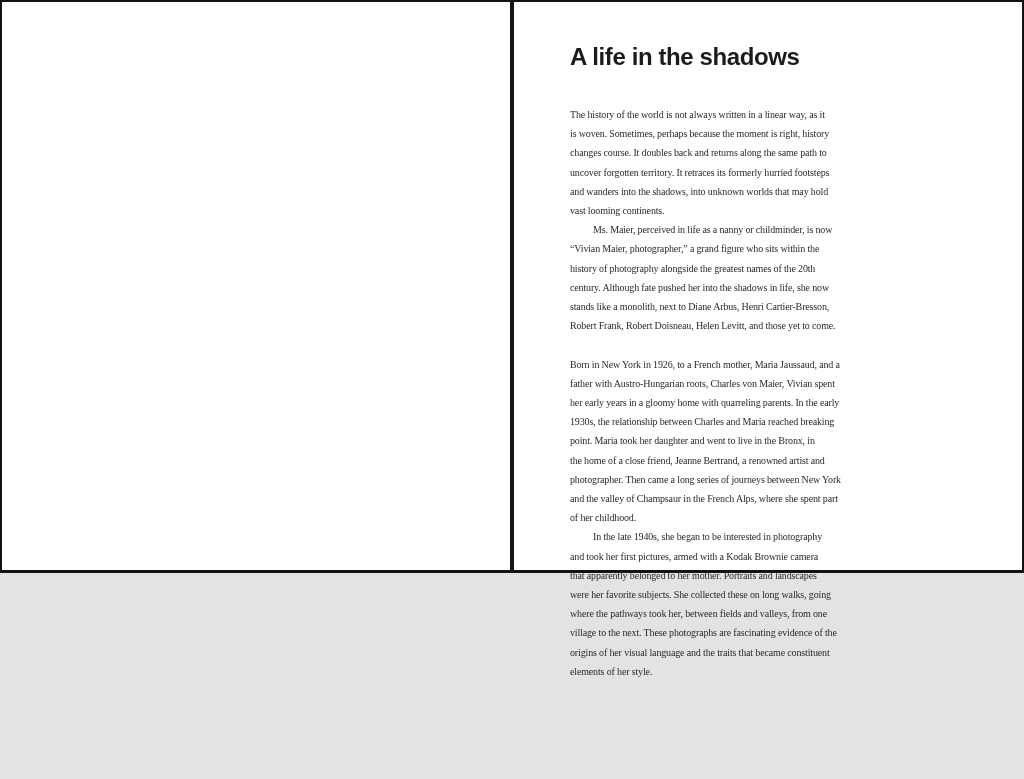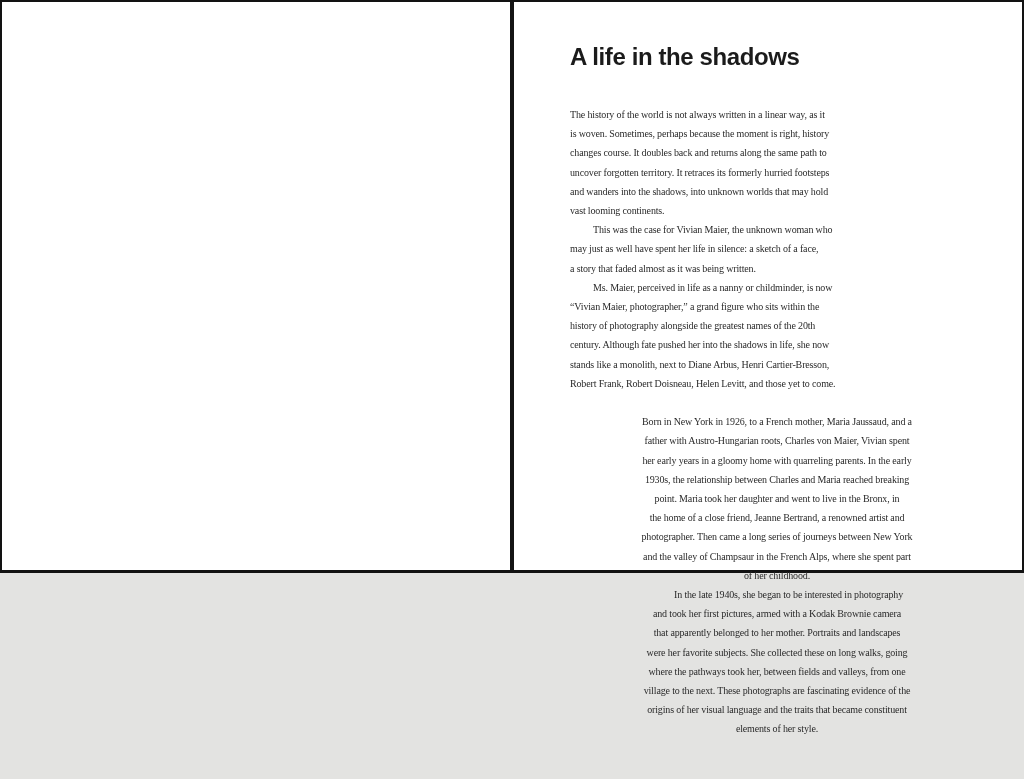--- a/index.html
+++ b/index.html
@@ -55,21 +55,20 @@
   }
   .body-text {
     font-family: "Liberation Serif", serif;
     font-size: 10px;
     line-height: 19.2px;
     letter-spacing: -0.15px;
     color: #2a2a2a;
   }
   .section + .section {
     margin-top: 19.2px;
-    text-align: center;
   }
   .para {
     margin: 0;
     white-space: pre-line;
   }
   .para.indent {
     text-indent: 23px;
   }
 </style>
 </head>
@@ -81,23 +80,20 @@
   <div class="page right">
     <h1 class="page-title">A life in the shadows</h1>
     <div class="body-text">
         <div class="section">
           <p class="para">The history of the world is not always written in a linear way, as it
 is woven. Sometimes, perhaps because the moment is right, history
 changes course. It doubles back and returns along the same path to
 uncover forgotten territory. It retraces its formerly hurried footsteps
 and wanders into the shadows, into unknown worlds that may hold
 vast looming continents.</p>
-          <p class="para indent">This was the case for Vivian Maier, the unknown woman who
-may just as well have spent her life in silence: a sketch of a face,
-a story that faded almost as it was being written.</p>
           <p class="para indent">Ms. Maier, perceived in life as a nanny or childminder, is now
 “Vivian Maier, photographer,” a grand figure who sits within the
 history of photography alongside the greatest names of the 20th
 century. Although fate pushed her into the shadows in life, she now
 stands like a monolith, next to Diane Arbus, Henri Cartier-Bresson,
 Robert Frank, Robert Doisneau, Helen Levitt, and those yet to come.</p>
         </div>
         <div class="section">
           <p class="para">Born in New York in 1926, to a French mother, Maria Jaussaud, and a
 father with Austro-Hungarian roots, Charles von Maier, Vivian spent

